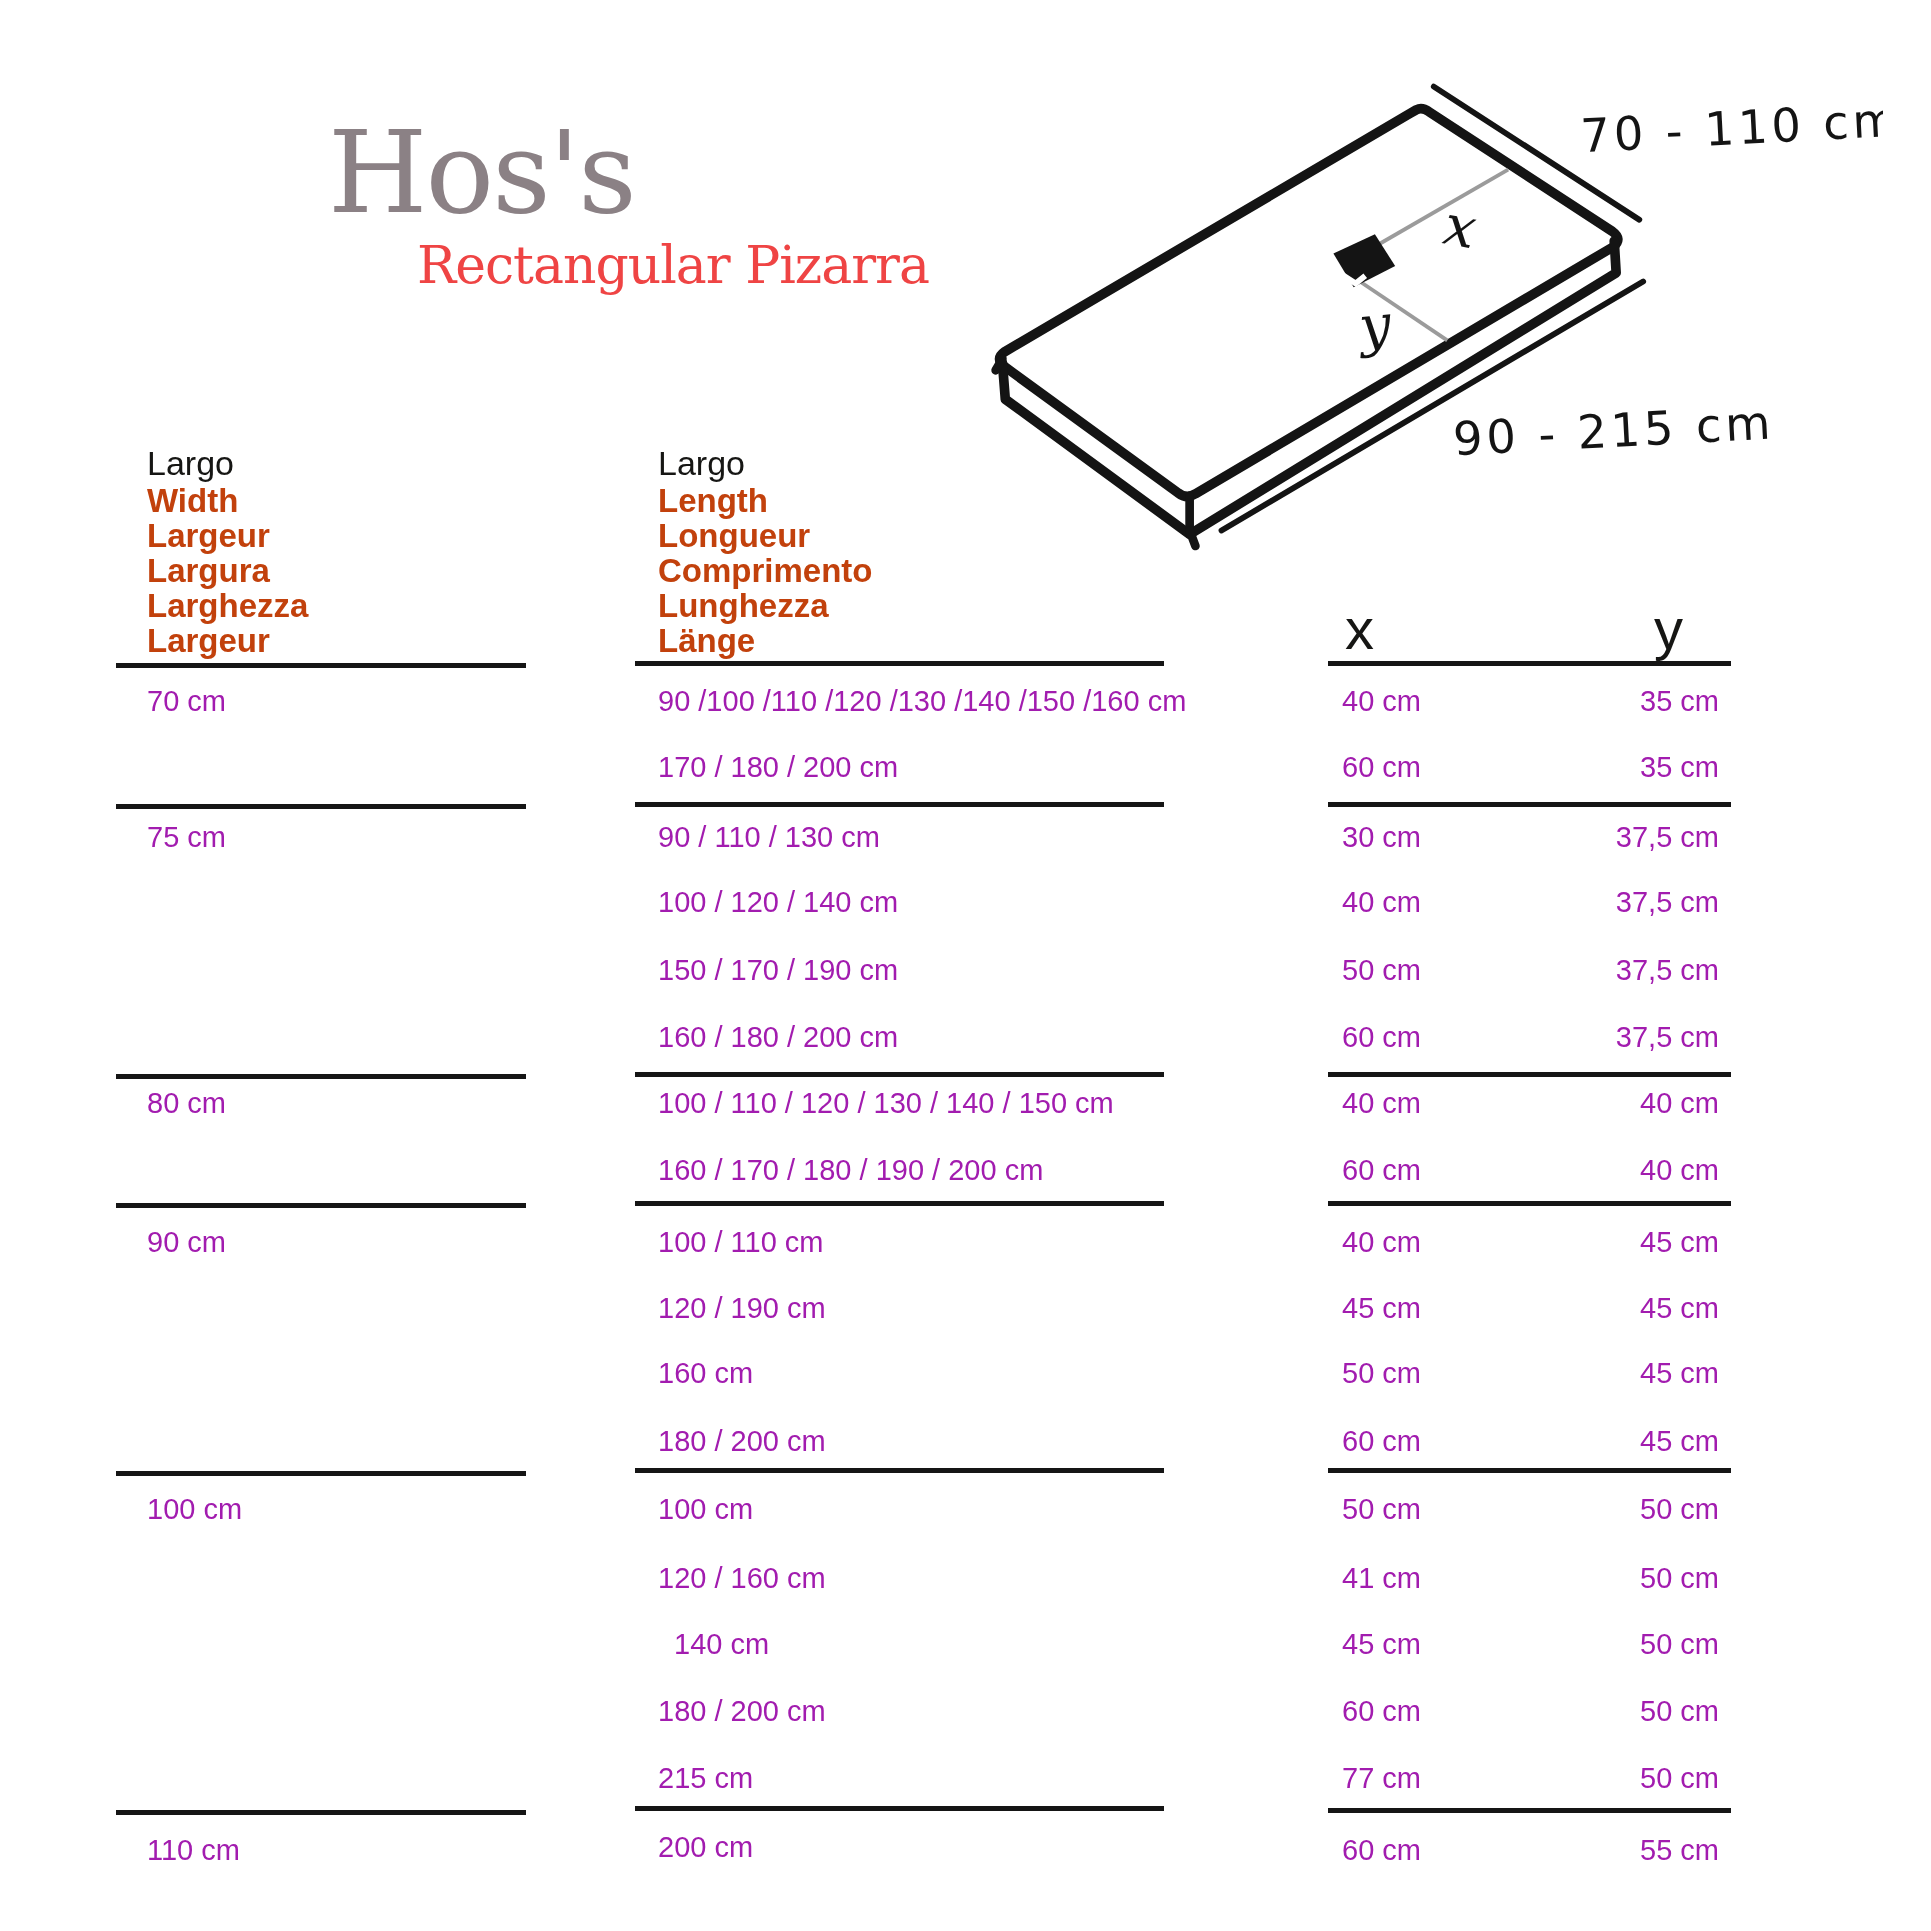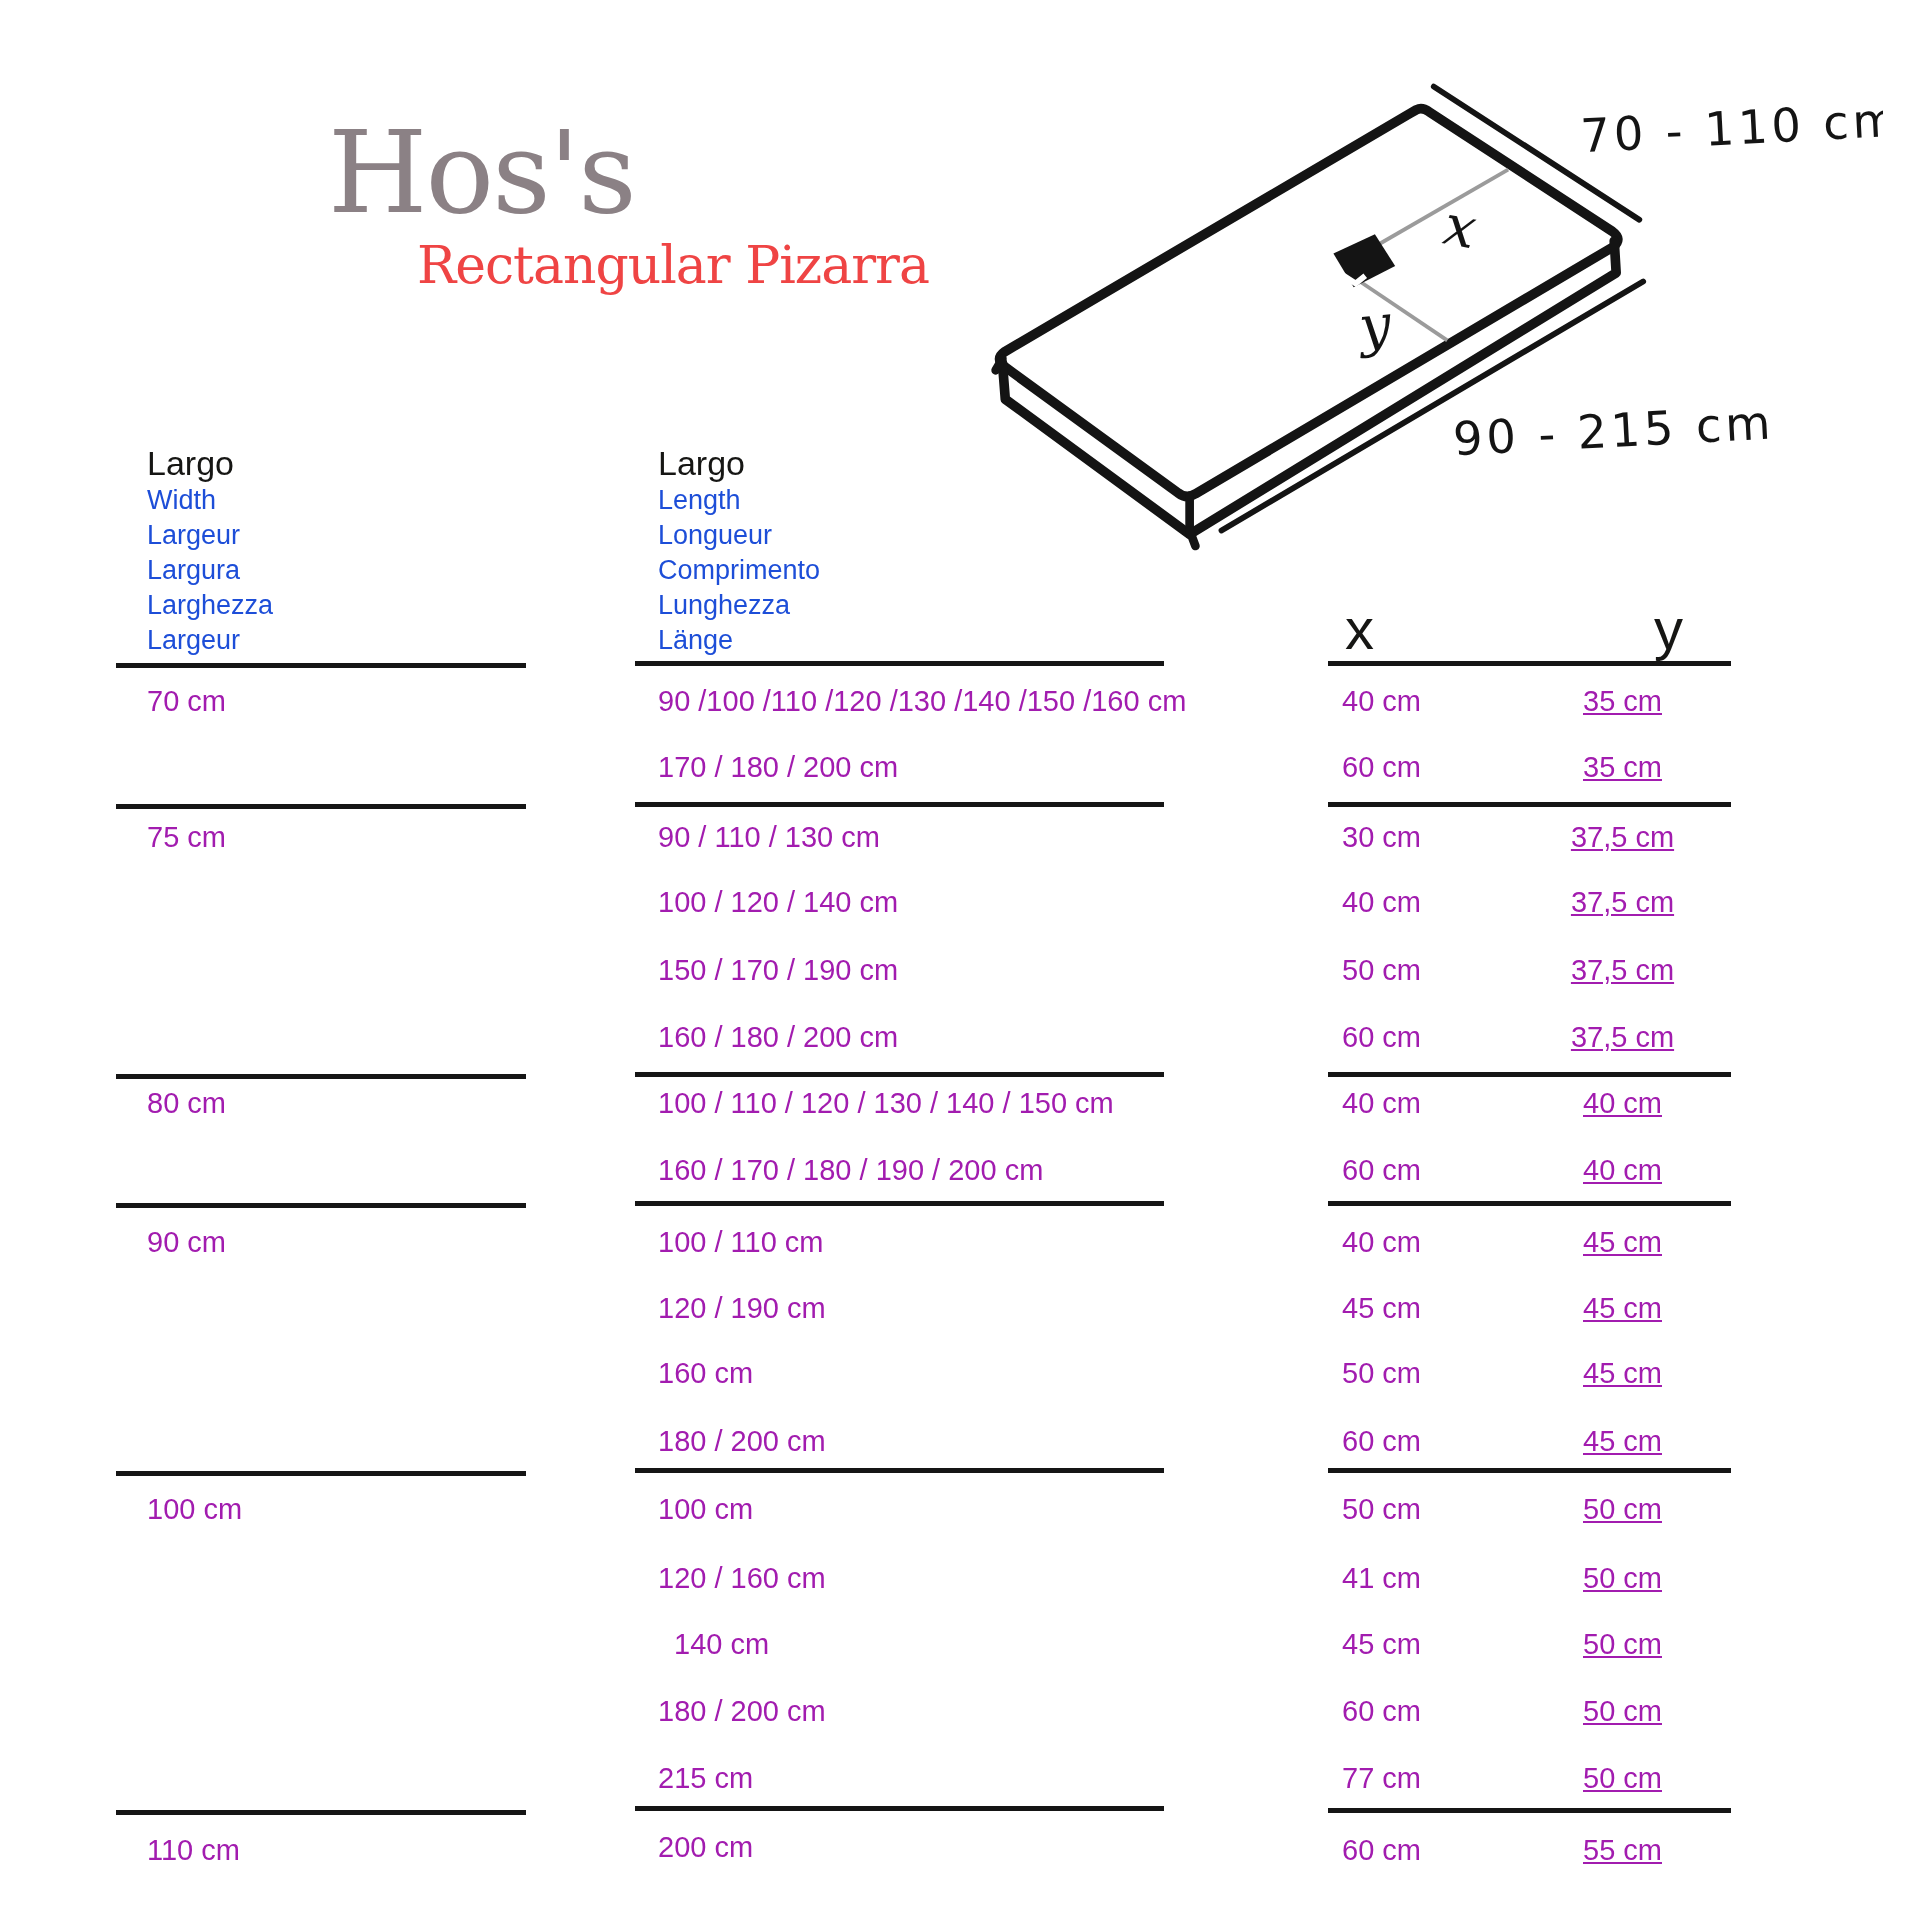--- a/index.html
+++ b/index.html
@@ -13,24 +13,24 @@
   .brand-name{
     font-family:"DejaVu Serif", serif;font-size:114px;letter-spacing:-1.9px;
     color:#8b8185;
   }
   .brand-sub{
     font-family:"DejaVu Serif", serif;font-size:52px;letter-spacing:-1px;
     color:#ef4444;
   }
   
   .col-title{font-size:34px;color:#161614;}
-  .col-sub{font-size:27px;color:#1d4ed8;line-height:35px;}
+  .col-sub{font-size:33px;color:#c2410c;line-height:35px;font-weight:bold;}
   .cell{font-size:29px;color:#a21caf;white-space:nowrap;}
   .xy-head{font-size:58px;color:#161614;}
-  .yval{text-align:center;width:193px;text-decoration:underline;}
+  .yval{text-align:right;width:193px;}
   .line{position:absolute;height:4.8px;background:#151515;}
   
   .sketch-wrap{position:absolute;left:917px;top:48px;width:966px;height:579px;}
   .hand{
     font-family:"DejaVu Sans", sans-serif;font-size:48px;letter-spacing:4px;
     fill:#141414;
   }
   .hand-axis{
     font-family:"DejaVu Serif", serif;font-style:italic;font-size:58px;fill:#141414;
   }

